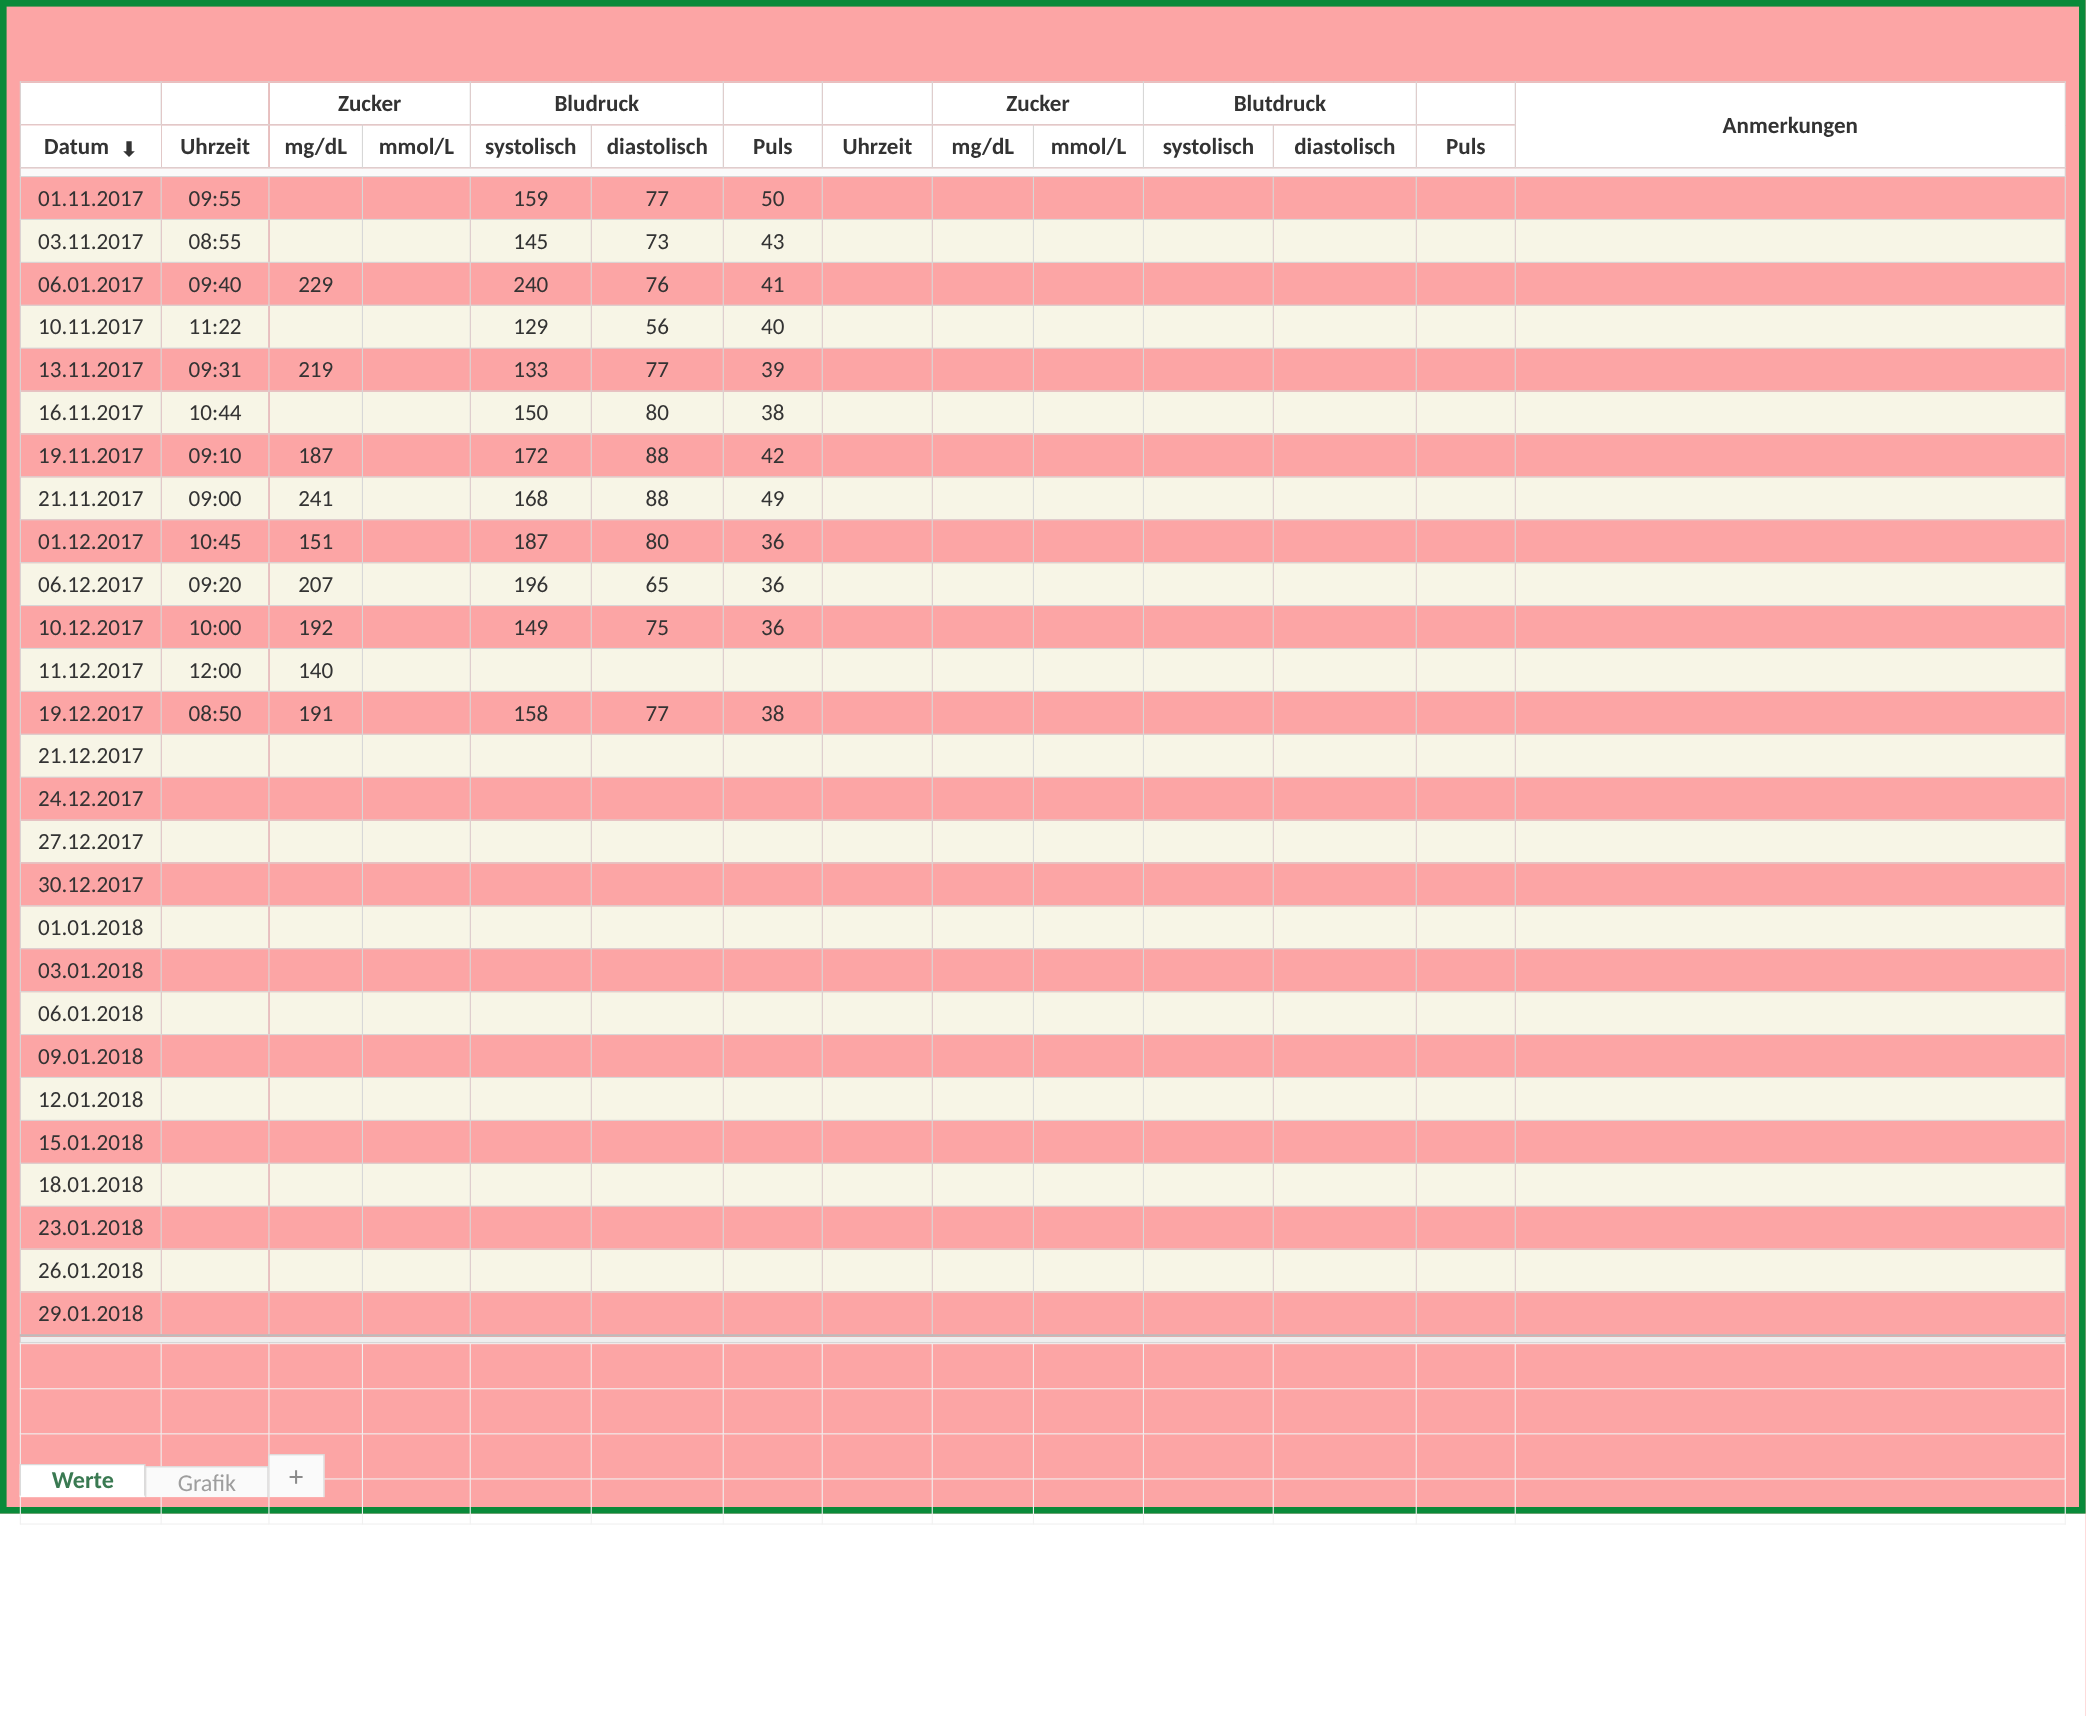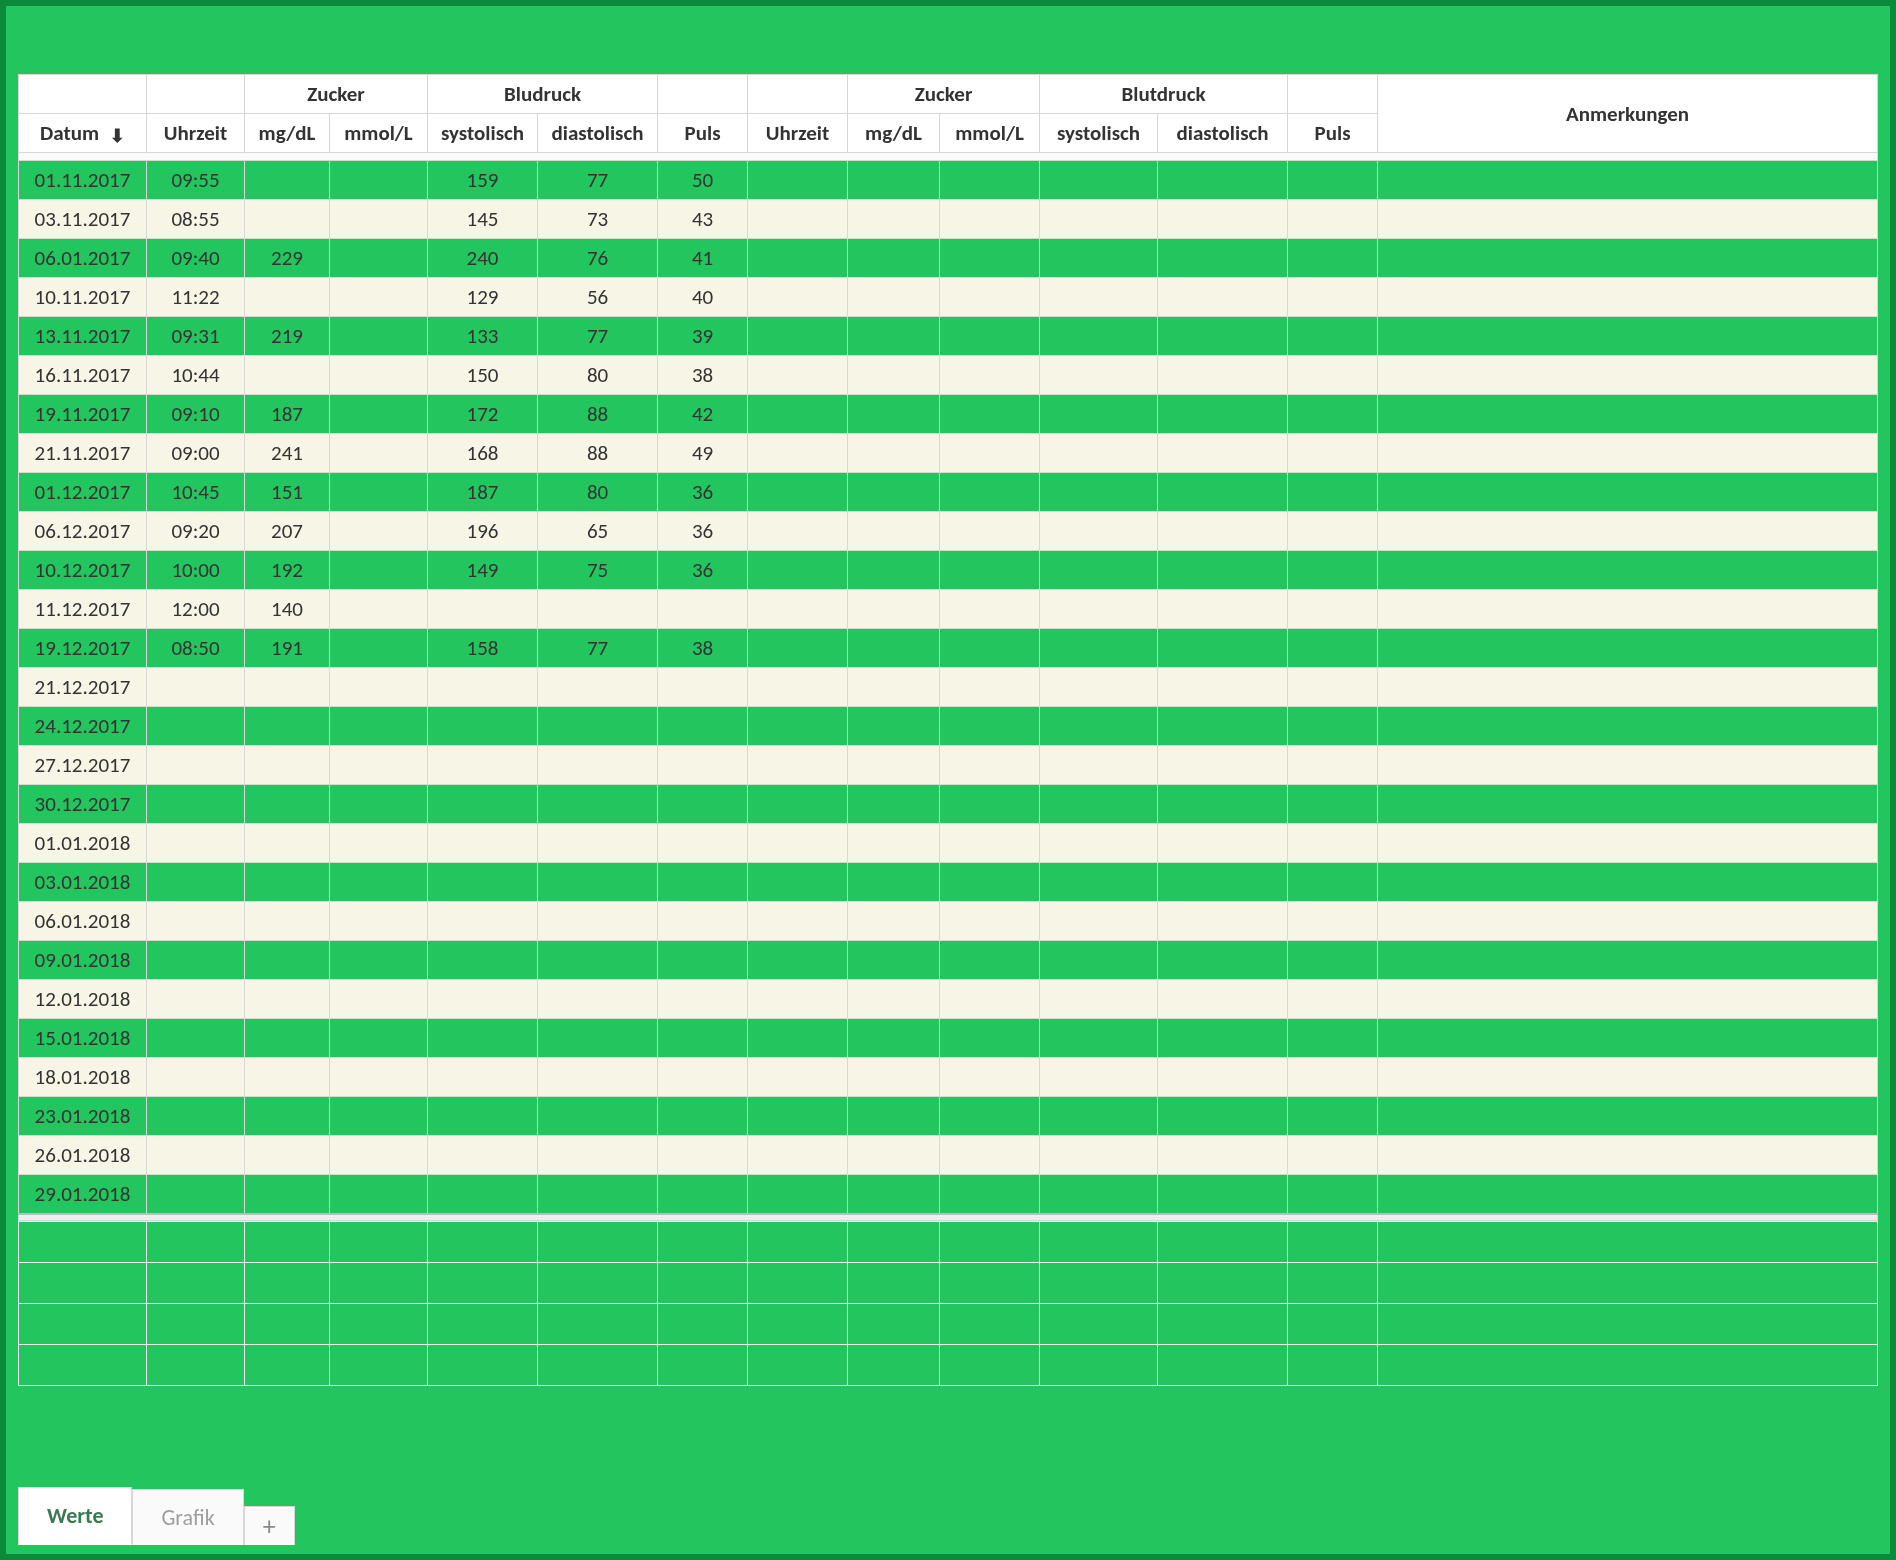--- a/index.html
+++ b/index.html
@@ -1,34 +1,34 @@
 <!DOCTYPE html>
 <html><head>
 <meta charset="utf-8">
 <style>
 html,body{margin:0;padding:0;width:1896px;height:1560px;font-family:Calibri,Arial,sans-serif;font-size:21px;color:#333}
-.frame{box-sizing:border-box;border:6px solid #0a8a3a;padding:68px 12px 0 12px;width:1896px;height:1560px;position:relative;background:#22c55e}
+.frame{box-sizing:border-box;border:6px solid #0a8a3a;padding:68px 12px 0 12px;width:1896px;height:1376px;position:relative;background:#fca5a5}
 table.data{border-collapse:collapse;width:100%;table-layout:fixed}
 table.data th,table.data td{border:1px solid #d7d7d7;padding:6px 8px;height:38px;box-sizing:border-box;white-space:nowrap;overflow:hidden}
 table.data th{font-weight:700;text-align:center;background:#fff}
 th.h-date{text-align:left;position:relative;padding-right:28px}
 .sort-icon{display:inline-block;margin-left:6px;font-size:18px;line-height:1;transform:translateY(2px)}
 td.c-date{text-align:center;padding-left:10px}
 td.c-num{text-align:center}
 tr.sep td{height:8px;padding:0;background:#fafafa}
 tr.stripe td{background:#f7f5e6}
 tr.end td{height:6px;padding:0;background:#eee;border-top:2px solid #bcbcbc}
 
 
 table.blankgrid{border-collapse:collapse;width:100%;table-layout:fixed;margin-top:0}
 table.blankgrid td{border:1px solid #f0f0f0;height:38px}
 
 
 .tabs{position:absolute;left:12px;bottom:10px;display:flex;align-items:flex-end;height:46px;font-size:22px}
-.tab{padding:14px 28px;color:#9e9e9e;border-top:1px solid #d7d7d7;border-right:1px solid #d7d7d7;border-left:1px solid #d7d7d7;background:#fafafa;position:relative;top:1px}
+.tab{padding:0 28px;color:#9e9e9e;border-top:1px solid #d7d7d7;border-right:1px solid #d7d7d7;border-left:1px solid #d7d7d7;background:#fafafa;position:relative;top:1px}
 .tab.active{color:#3a7a52;font-weight:700;background:#fff;border-bottom:2px solid #fff}
 .tab.add{padding:8px 18px;font-size:26px;line-height:22px;color:#8a8a8a}
 </style>
 </head>
 <body>
 
 <div class="frame">
 
 <table class="data">
 <colgroup>

